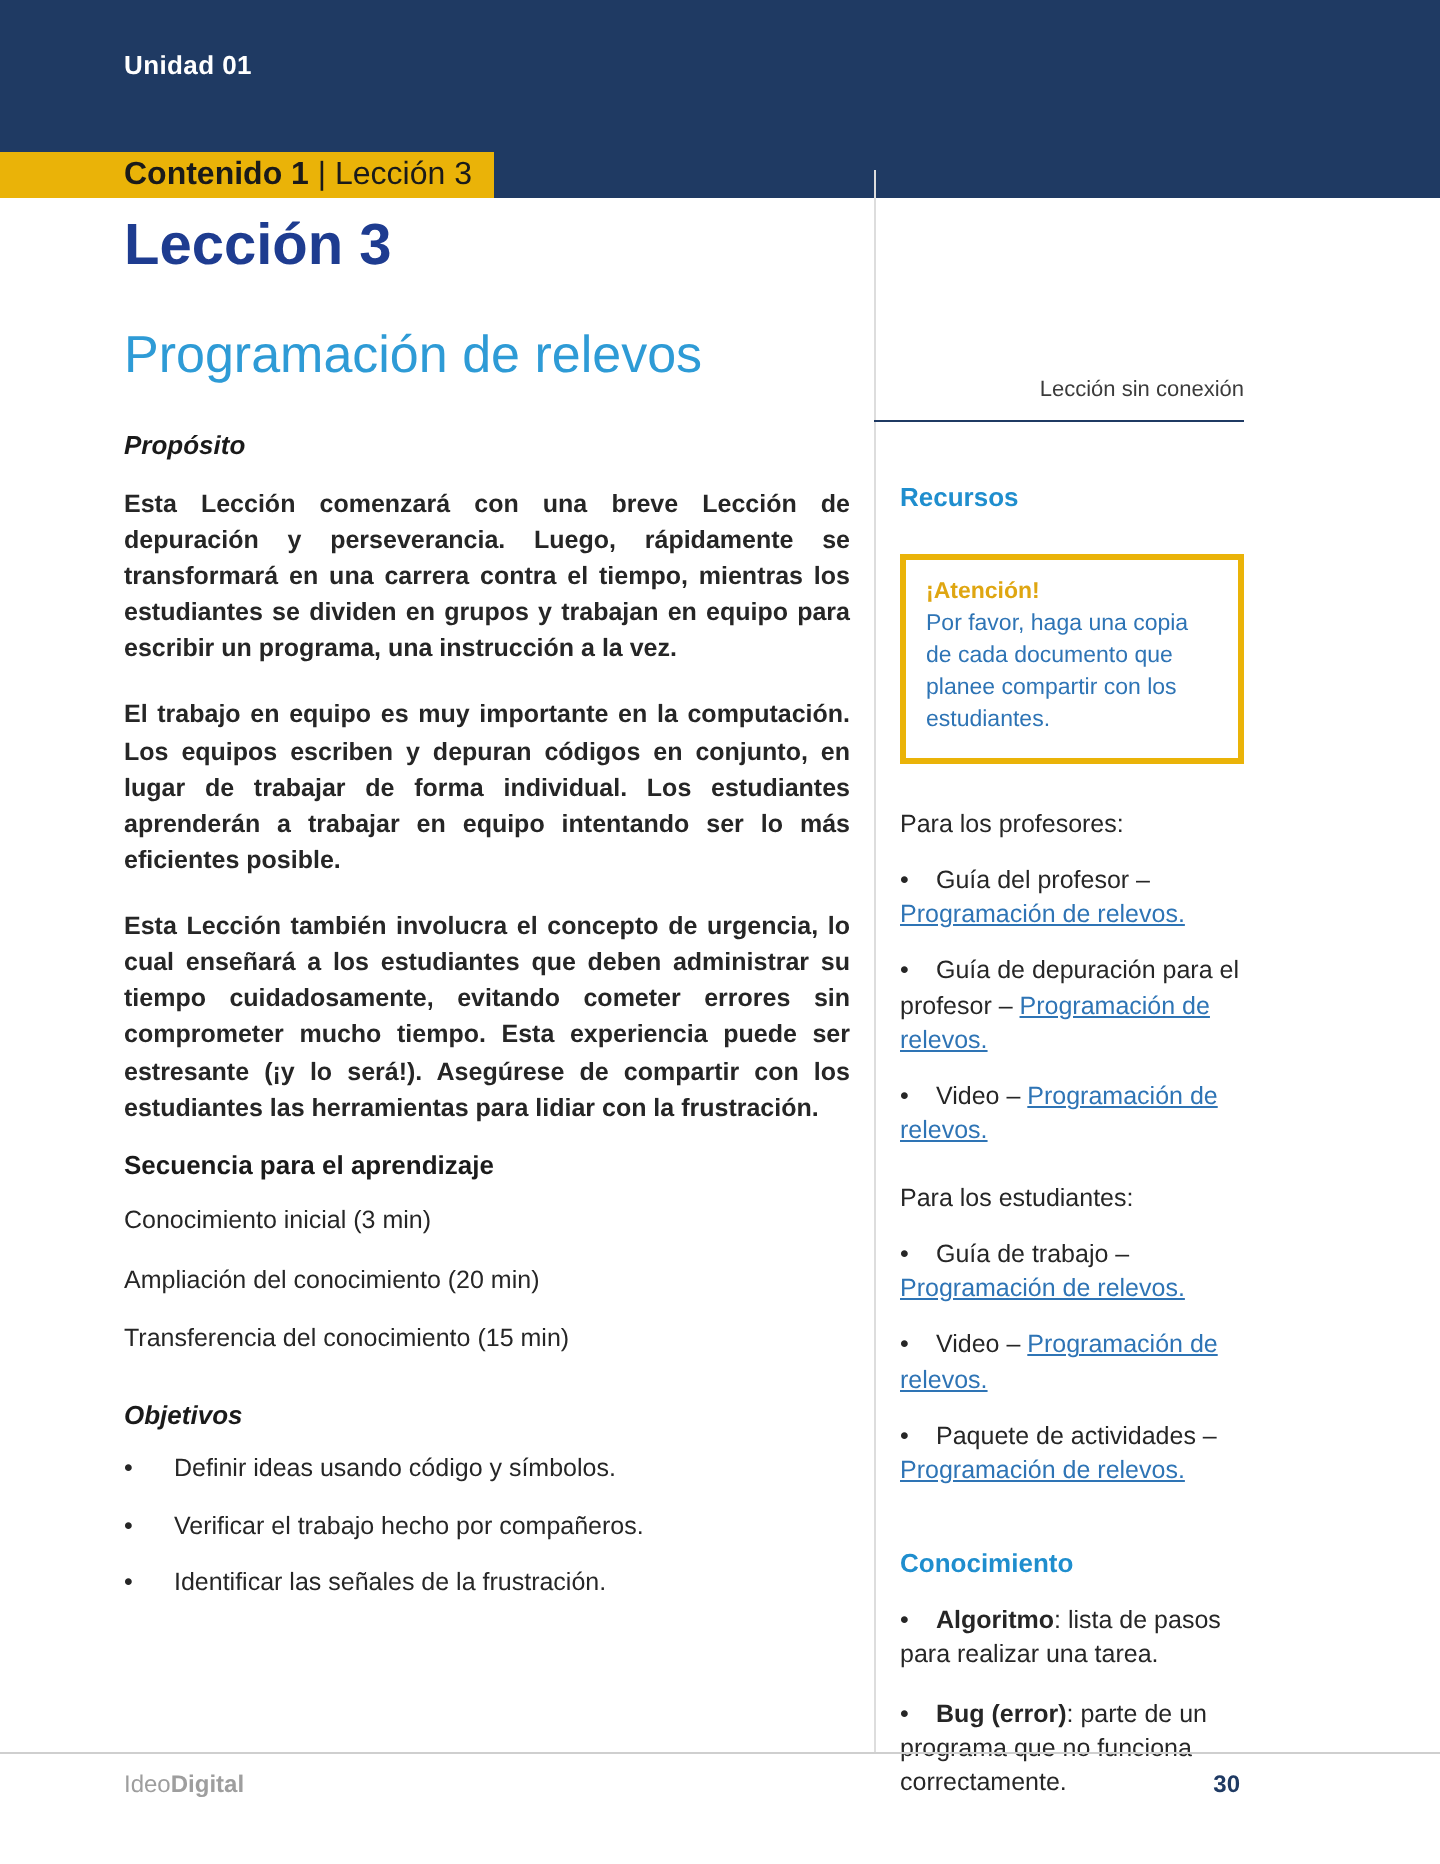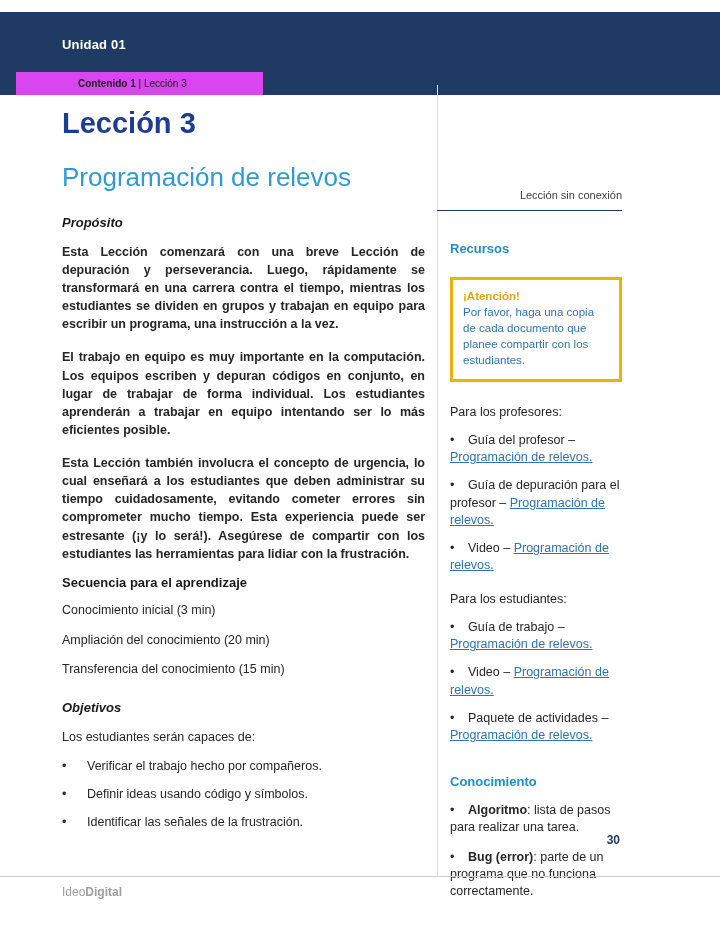--- a/index.html
+++ b/index.html
@@ -6,25 +6,25 @@
   html, body { margin: 0; padding: 0; }
   body {
     width: 720px; height: 932px;
     background: #ffffff;
     font-family: "Liberation Sans", sans-serif;
     color: #262626;
   }
   .page { position: relative; width: 720px; height: 932px; background: #fff; overflow: hidden; }
 
   
-  .top-banner { position: absolute; top: 0; left: 0; width: 720px; height: 83px; background: #1F3A63; margin-top: 12px; }
+  .top-banner { position: absolute; top: 0; left: 0; width: 720px; height: 99px; background: #1F3A63; }
   .unit-label { position: absolute; top: 25px; left: 62px; color: #ffffff; font-size: 13px; font-weight: 700; letter-spacing: .2px; }
   .breadcrumb {
-    position: absolute; bottom: 0; left: 16px; width: 247px; height: 23px;
-    background: #d946ef; color: #1A1A1A; font-size: 10px; line-height: 23px;
+    position: absolute; bottom: 0; left: 0; width: 247px; height: 23px;
+    background: #eab308; color: #1A1A1A; font-size: 16px; line-height: 23px;
     padding-left: 62px; white-space: nowrap;
   }
   .breadcrumb .bold { font-weight: 700; }
 
   
   .divider-v { position: absolute; left: 437px; top: 85px; width: 1px; height: 791px; background: #DDDDDD; }
 
   
   .left-col { position: absolute; left: 62px; top: 85px; width: 363px; }
   .lesson-title { margin: 22px 0 0; font-size: 29px; line-height: 1.15; font-weight: 700; color: #1E3C90; }
@@ -57,21 +57,21 @@
   .res-item::before { content: "•"; display: inline-block; width: 18px; }
   .res-link { color: #2E74B5; text-decoration: underline; }
   .vocab-item { margin: 12px 0 0; font-size: 12.5px; line-height: 1.38; }
   .vocab-item::before { content: "•"; display: inline-block; width: 18px; }
   .vocab-term { font-weight: 700; }
 
   
   .footer-line { position: absolute; left: 0; top: 876px; width: 720px; height: 1px; background: #CFCFCF; }
   .footer-brand { position: absolute; left: 62px; top: 885px; font-size: 12px; color: #9E9E9E; }
   .footer-brand .bold { font-weight: 700; }
-  .footer-page { position: absolute; right: 100px; top: 833px; font-size: 12px; font-weight: 700; color: #1F3A63; }
+  .footer-page { position: absolute; right: 100px; top: 885px; font-size: 12px; font-weight: 700; color: #1F3A63; }
 </style>
 </head>
 <body>
 
 <div class="page">
 
   <header class="top-banner">
     <div class="unit-label">Unidad 01</div>
     <div class="breadcrumb">
       <span class="bold">Contenido 1</span><span> | Lección 3</span>
@@ -88,23 +88,22 @@
     <p class="para first">Esta Lección comenzará con una breve Lección de depuración y perseverancia. Luego, rápidamente se transformará en una carrera contra el tiempo, mientras los estudiantes se dividen en grupos y trabajan en equipo para escribir un programa, una instrucción a la vez.</p>
     <p class="para">El trabajo en equipo es muy importante en la computación. Los equipos escriben y depuran códigos en conjunto, en lugar de trabajar de forma individual. Los estudiantes aprenderán a trabajar en equipo intentando ser lo más eficientes posible.</p>
     <p class="para">Esta Lección también involucra el concepto de urgencia, lo cual enseñará a los estudiantes que deben administrar su tiempo cuidadosamente, evitando cometer errores sin comprometer mucho tiempo. Esta experiencia puede ser estresante (¡y lo será!). Asegúrese de compartir con los estudiantes las herramientas para lidiar con la frustración.</p>
 
     <h3 class="section-heading mt-md">Secuencia para el aprendizaje</h3>
     <p class="seq-item">Conocimiento inicial (3 min)</p>
     <p class="seq-item">Ampliación del conocimiento (20 min)</p>
     <p class="seq-item">Transferencia del conocimiento (15 min)</p>
 
     <h3 class="section-heading mt-lg">Objetivos</h3>
-    <p class="intro">Los estudiantes serán capaces de:</p>
+    <p class="obj-item"><span>Definir ideas usando código y símbolos.</span></p>
     <p class="obj-item"><span>Verificar el trabajo hecho por compañeros.</span></p>
-    <p class="obj-item"><span>Definir ideas usando código y símbolos.</span></p>
     <p class="obj-item"><span>Identificar las señales de la frustración.</span></p>
   </main>
 
   <aside class="right-col">
     <div class="offline-label">Lección sin conexión</div>
     <div class="offline-rule"></div>
 
     <h3 class="blue-heading resources-heading">Recursos</h3>
 
     <div class="attention">

